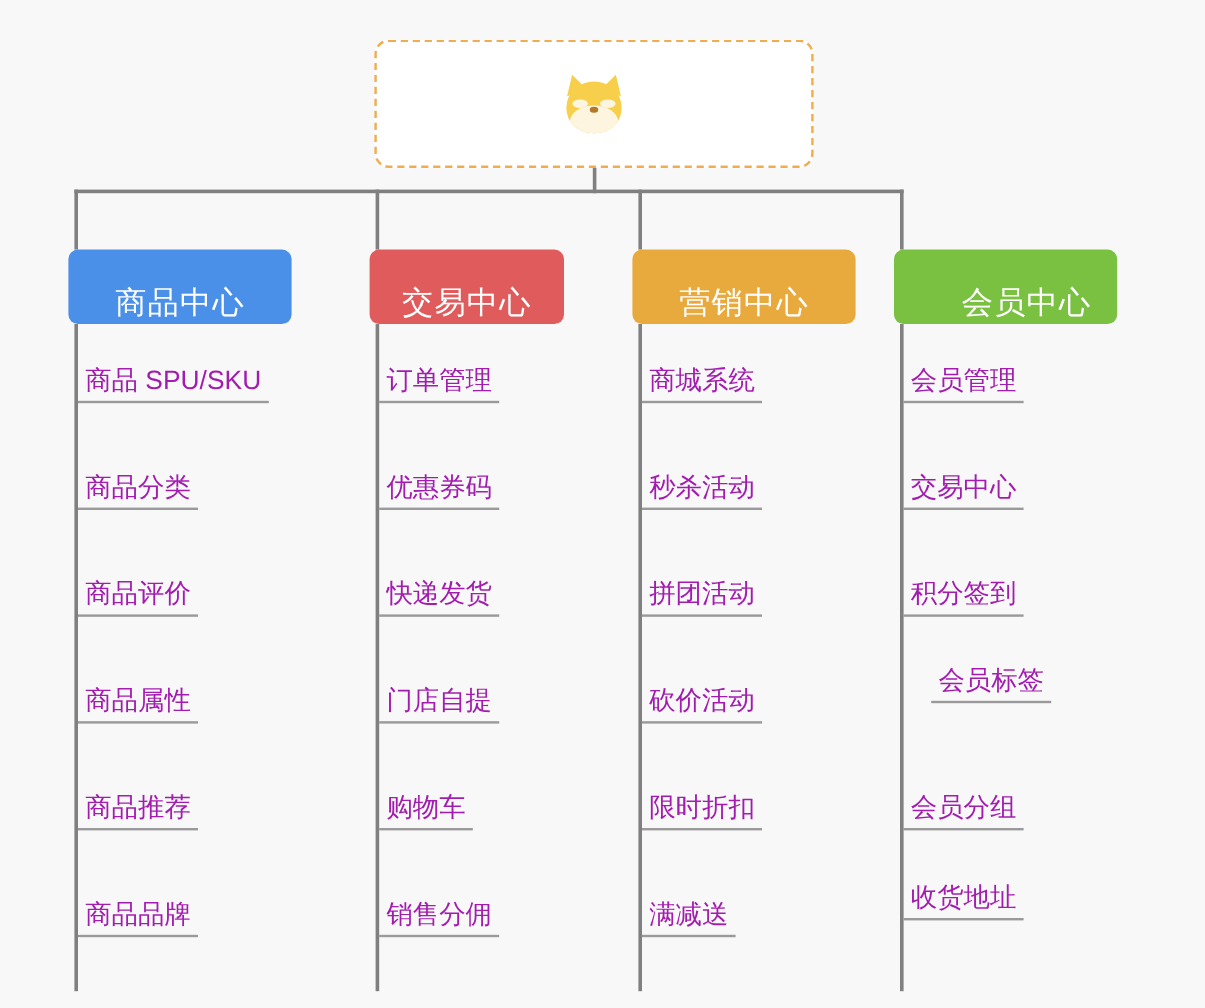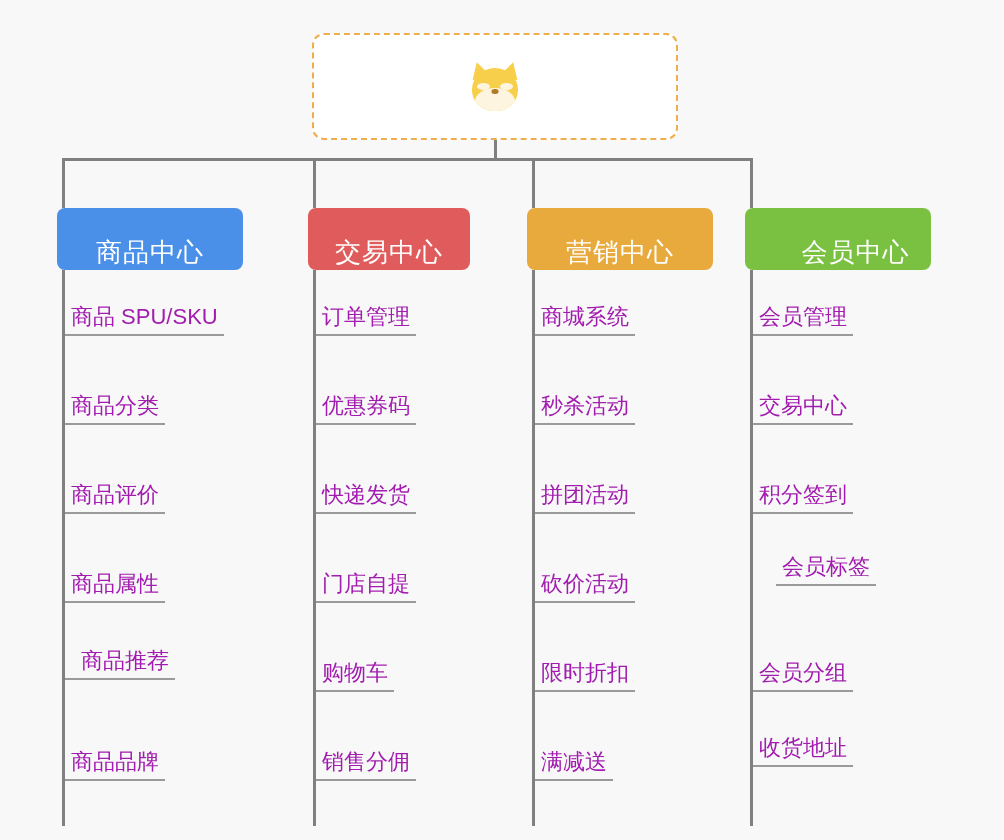--- a/index.html
+++ b/index.html
@@ -182,21 +182,21 @@
         </div>
         <div class="leaf" style="top: 66px;">
           <span class="leaf-label">商品分类</span>
         </div>
         <div class="leaf" style="top: 155px;">
           <span class="leaf-label">商品评价</span>
         </div>
         <div class="leaf" style="top: 244px;">
           <span class="leaf-label">商品属性</span>
         </div>
-        <div class="leaf" style="top: 321px; padding-left: 10px;">
+        <div class="leaf" style="top: 333px;">
           <span class="leaf-label">商品推荐</span>
         </div>
         <div class="leaf" style="top: 422px;">
           <span class="leaf-label">商品品牌</span>
         </div>
       </div>
       <div class="cat-box" style="left: 308px; top: 208px; width: 162px; background: rgb(224, 92, 92);">
         <span>交易中心</span>
       </div>
       <div class="branch" style="left: 313px; top: 270px;">

